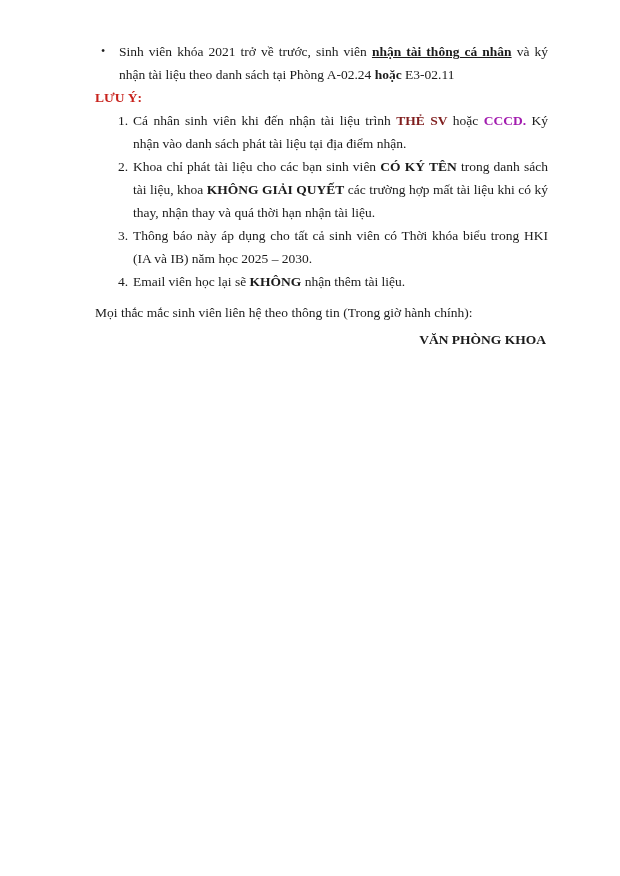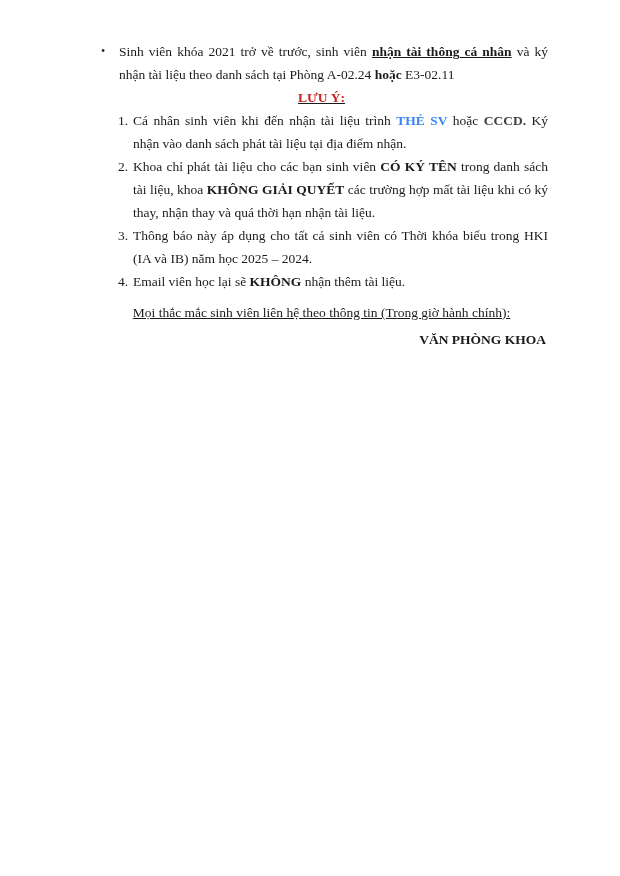--- a/index.html
+++ b/index.html
@@ -10,37 +10,37 @@
     background: #ffffff;
     box-sizing: border-box;
     padding: 40px 72px 0 95px;
     font-family: "Liberation Serif", "DejaVu Serif", serif;
     font-size: 13.5px;
     line-height: 23px;
     color: #1b1b1b;
     overflow: hidden;
   }
   .block { text-align: justify; }
-  .block.heading, .block.paragraph { text-align: center; text-decoration: underline; }
+  .block.heading, .block.paragraph { text-align: left; }
   .bullet { position: relative; padding-left: 24px; }
   .bullet > .marker { position: absolute; left: 6px; top: 0; font-size: 12px; }
   .numbered { position: relative; padding-left: 38px; }
   .numbered > .marker { position: absolute; left: 23px; top: 0; }
   .numbered + .paragraph { margin-top: 8px; }
   .signature { text-align: right; margin-top: 4px; padding-right: 2px; }
   .b { font-weight: bold; }
   .u { text-decoration: underline; }
 </style>
 </head>
 <body>
 
 <div class="page">
   <div>
       <div class="block bullet"><span class="marker">•</span><span>Sinh viên khóa 2021 trở về trước, sinh viên </span><span class="b u">nhận tài thông cá nhân</span><span> và ký nhận tài liệu theo danh sách tại Phòng A-02.24 </span><span class="b">hoặc</span><span> E3-02.11</span></div>
       <div class="block heading"><span class="b" style="color: rgb(200, 34, 28);">LƯU Ý:</span></div>
-      <div class="block numbered"><span class="marker">1.</span><span>Cá nhân sinh viên khi đến nhận tài liệu trình </span><span class="b" style="color: #3b82f6;">THẺ SV</span><span> hoặc </span><span class="b" style="color: #404040;">CCCD.</span><span> Ký nhận vào danh sách phát tài liệu tại địa điểm nhận.</span></div>
+      <div class="block numbered"><span class="marker">1.</span><span>Cá nhân sinh viên khi đến nhận tài liệu trình </span><span class="b" style="color: #7f1d1d;">THẺ SV</span><span> hoặc </span><span class="b" style="color: #a21caf;">CCCD.</span><span> Ký nhận vào danh sách phát tài liệu tại địa điểm nhận.</span></div>
       <div class="block numbered"><span class="marker">2.</span><span>Khoa chỉ phát tài liệu cho các bạn sinh viên </span><span class="b">CÓ KÝ TÊN</span><span> trong danh sách tài liệu, khoa </span><span class="b">KHÔNG GIẢI QUYẾT</span><span> các trường hợp mất tài liệu khi có ký thay, nhận thay và quá thời hạn nhận tài liệu.</span></div>
-      <div class="block numbered"><span class="marker">3.</span><span>Thông báo này áp dụng cho tất cả sinh viên có Thời khóa biểu trong HKI (IA và IB) năm học 2025 – 2024.</span></div>
+      <div class="block numbered"><span class="marker">3.</span><span>Thông báo này áp dụng cho tất cả sinh viên có Thời khóa biểu trong HKI (IA và IB) năm học 2025 – 2030.</span></div>
       <div class="block numbered"><span class="marker">4.</span><span>Email viên học lại sẽ </span><span class="b">KHÔNG</span><span> nhận thêm tài liệu.</span></div>
       <div class="block paragraph"><span>Mọi thắc mắc sinh viên liên hệ theo thông tin (Trong giờ hành chính):</span></div>
       <div class="block signature"><span class="b">VĂN PHÒNG KHOA</span></div>
     </div>
 </div>
 
 </body></html>

